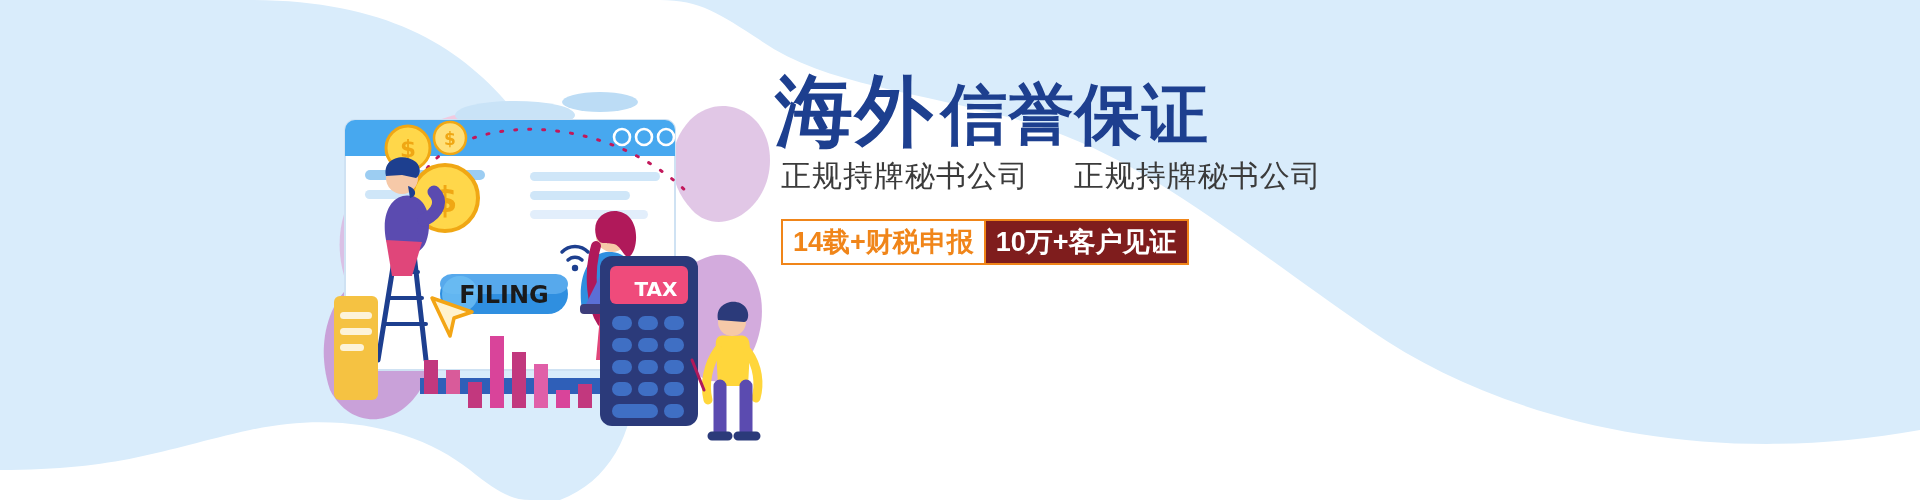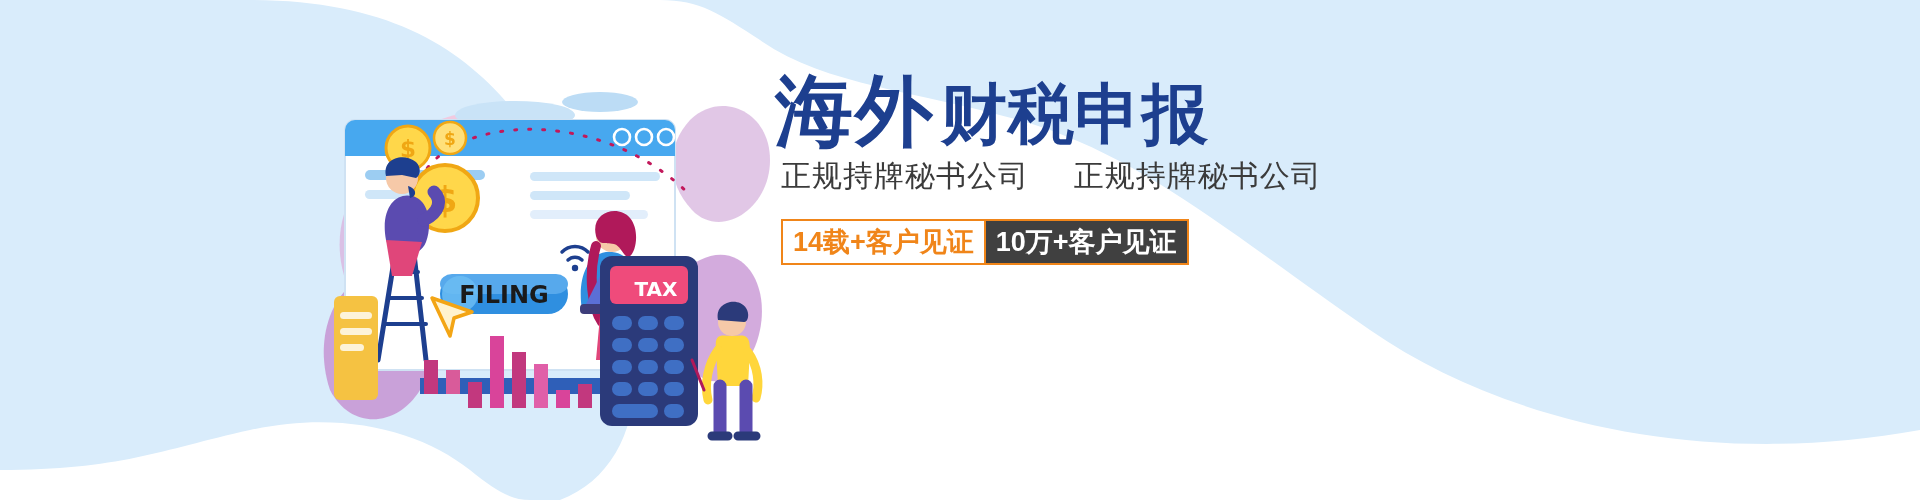--- a/index.html
+++ b/index.html
@@ -40,21 +40,21 @@
   .subtitle .gap{display:inline-block;width:26px;}
   .badges{display:flex;align-items:stretch;margin:22px 0 0 6px;height:46px;}
   .badge-outline{
     display:flex;align-items:center;justify-content:center;
     border:2px solid #f08519;background:#ffffff;color:#f08519;
     font-size:27px;font-weight:700;letter-spacing:0px;
     padding:0 10px;box-sizing:border-box;white-space:nowrap;
   }
   .badge-solid{
     display:flex;align-items:center;justify-content:center;
-    border:2px solid #f08519;background:#404040;color:#ffffff;
+    border:2px solid #f08519;background:#7f1d1d;color:#ffffff;
     font-size:27px;font-weight:700;letter-spacing:0px;
     padding:0 10px;box-sizing:border-box;white-space:nowrap;
     border-left:none;
   }
 </style>
 </head>
 <body>
 
 <div class="banner">
 
@@ -170,28 +170,28 @@
     <rect x="34" y="236" width="44" height="104" rx="6" fill="#f5c242"></rect>
     <rect x="40" y="252" width="32" height="7" rx="3.5" fill="#ffffff" opacity="0.8"></rect>
     <rect x="40" y="268" width="32" height="7" rx="3.5" fill="#ffffff" opacity="0.8"></rect>
     <rect x="40" y="284" width="24" height="7" rx="3.5" fill="#ffffff" opacity="0.8"></rect>
   </svg>
 
   <div class="copy">
 
     <div class="headline">
       <span class="h-a">海外</span>
-      <span class="h-b">财税申报</span>
+      <span class="h-b">信誉保证</span>
     </div>
 
     <div class="subtitle">
       <span>正规持牌秘书公司</span>
       <span class="gap"></span>
       <span>正规持牌秘书公司</span>
     </div>
 
     <div class="badges">
-      <div class="badge-outline">14载+客户见证</div>
+      <div class="badge-outline">14载+财税申报</div>
       <div class="badge-solid">10万+客户见证</div>
     </div>
 
   </div>
 </div>
 
 </body></html>

